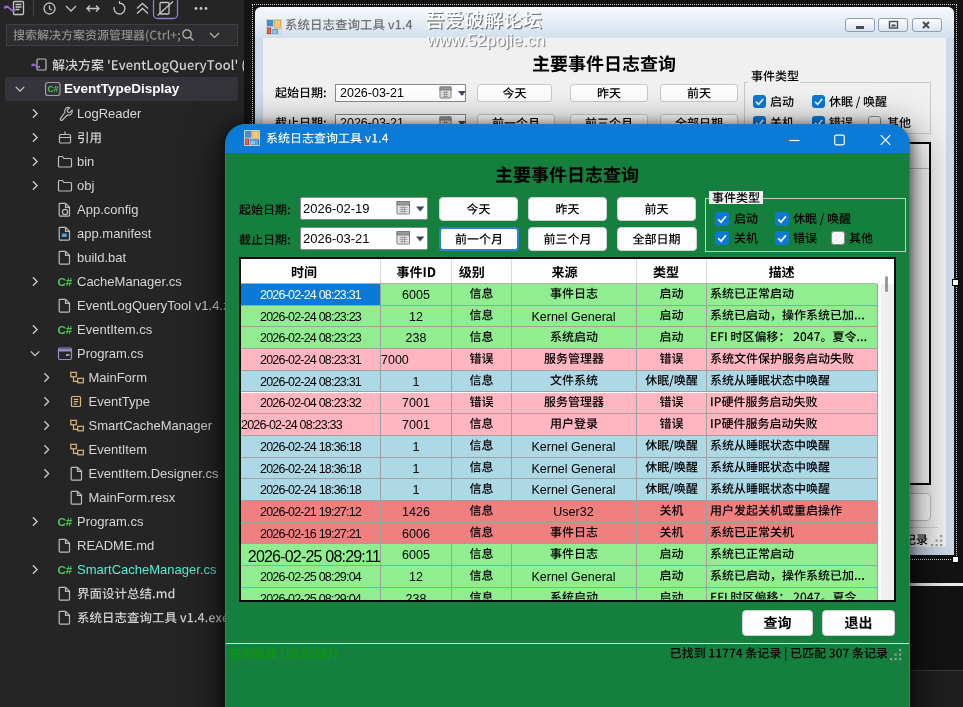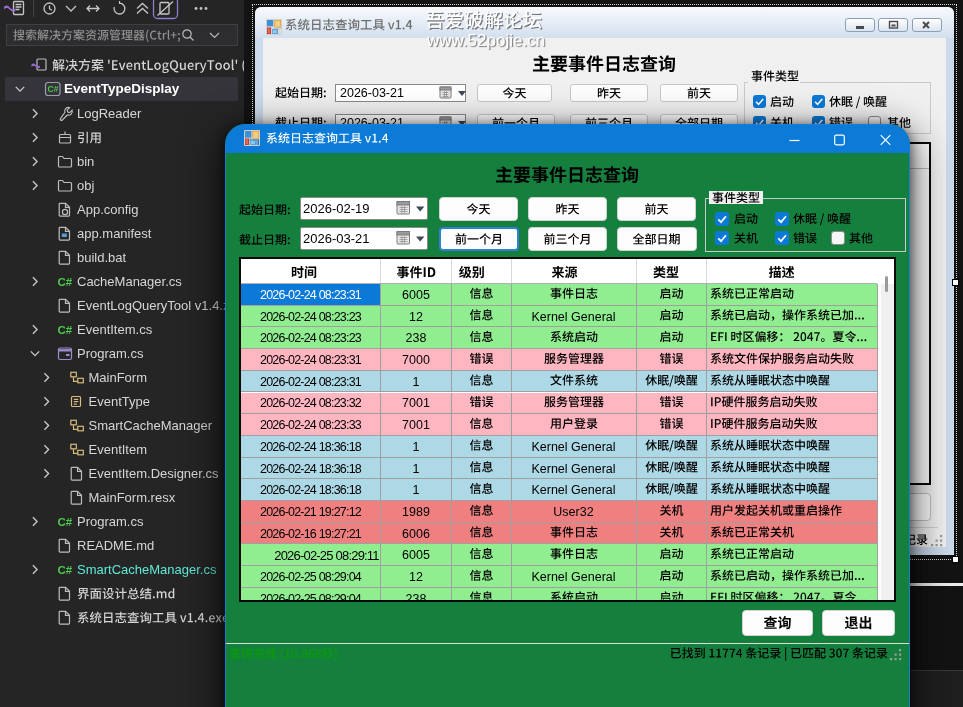--- a/index.html
+++ b/index.html
@@ -463,38 +463,38 @@
 <div class="abs" style="left:635.5px;top:25px;width:17.5px;height:316px;background:#f0f0f0;border-left:1px solid #a0a0a0"></div>
 <div class="abs" style="left:636.5px;top:25px;width:3px;height:316px;background:#fff"></div>
 <div class="abs" style="left:643.5px;top:17px;width:3px;height:16px;background:#9a9a9a;border-radius:2px"></div>
 <div class="latin" style="left:0px;top:28.9px;width:139px;text-align:center;font-size:12.5px;letter-spacing:-0.8px;color:#fff">2026-02-24 08:23:31</div>
 <div class="latin" style="left:140px;top:28.9px;width:70px;text-align:center;font-size:12.5px;color:#000">6005</div>
 <div class="latin" style="left:0px;top:50.6px;width:139px;text-align:center;font-size:12.5px;letter-spacing:-0.8px;color:#000">2026-02-24 08:23:23</div>
 <div class="latin" style="left:140px;top:50.6px;width:70px;text-align:center;font-size:12.5px;color:#000">12</div>
 <div class="latin" style="left:0px;top:72.2px;width:139px;text-align:center;font-size:12.5px;letter-spacing:-0.8px;color:#000">2026-02-24 08:23:23</div>
 <div class="latin" style="left:140px;top:72.2px;width:70px;text-align:center;font-size:12.5px;color:#000">238</div>
 <div class="latin" style="left:0px;top:94.0px;width:139px;text-align:center;font-size:12.5px;letter-spacing:-0.8px;color:#000">2026-02-24 08:23:31</div>
-<div class="latin" style="left:140px;top:94.0px;width:70px;text-align:center;font-size:12.5px;color:#000">7000</div>
+<div class="latin" style="left:140px;top:94.0px;width:70px;font-size:12.5px;color:#000">7000</div>
 <div class="latin" style="left:0px;top:115.7px;width:139px;text-align:center;font-size:12.5px;letter-spacing:-0.8px;color:#000">2026-02-24 08:23:31</div>
 <div class="latin" style="left:140px;top:115.7px;width:70px;text-align:center;font-size:12.5px;color:#000">1</div>
-<div class="latin" style="left:0px;top:137.4px;width:139px;text-align:center;font-size:12.5px;letter-spacing:-0.8px;color:#000">2026-02-24 08:23:32</div>
+<div class="latin" style="left:0px;top:137.4px;width:139px;text-align:center;font-size:12.5px;letter-spacing:-0.8px;color:#000">2026-02-04 08:23:32</div>
 <div class="latin" style="left:140px;top:137.4px;width:70px;text-align:center;font-size:12.5px;color:#000">7001</div>
-<div class="latin" style="left:0px;top:159.1px;width:139px;text-align:center;font-size:12.5px;letter-spacing:-0.8px;color:#000">2026-02-24 08:23:33</div>
+<div class="latin" style="left:0px;top:159.1px;width:139px;text-align:left;font-size:12.5px;letter-spacing:-0.8px;color:#000">2026-02-24 08:23:33</div>
 <div class="latin" style="left:140px;top:159.1px;width:70px;text-align:center;font-size:12.5px;color:#000">7001</div>
 <div class="latin" style="left:0px;top:180.8px;width:139px;text-align:center;font-size:12.5px;letter-spacing:-0.8px;color:#000">2026-02-24 18:36:18</div>
 <div class="latin" style="left:140px;top:180.8px;width:70px;text-align:center;font-size:12.5px;color:#000">1</div>
 <div class="latin" style="left:0px;top:202.5px;width:139px;text-align:center;font-size:12.5px;letter-spacing:-0.8px;color:#000">2026-02-24 18:36:18</div>
 <div class="latin" style="left:140px;top:202.5px;width:70px;text-align:center;font-size:12.5px;color:#000">1</div>
 <div class="latin" style="left:0px;top:224.1px;width:139px;text-align:center;font-size:12.5px;letter-spacing:-0.8px;color:#000">2026-02-24 18:36:18</div>
 <div class="latin" style="left:140px;top:224.1px;width:70px;text-align:center;font-size:12.5px;color:#000">1</div>
 <div class="latin" style="left:0px;top:245.9px;width:139px;text-align:center;font-size:12.5px;letter-spacing:-0.8px;color:#000">2026-02-21 19:27:12</div>
-<div class="latin" style="left:140px;top:245.9px;width:70px;text-align:center;font-size:12.5px;color:#000">1989</div>
+<div class="latin" style="left:140px;top:245.9px;width:70px;text-align:center;font-size:12.5px;color:#000">1426</div>
 <div class="latin" style="left:0px;top:267.6px;width:139px;text-align:center;font-size:12.5px;letter-spacing:-0.8px;color:#000">2026-02-16 19:27:21</div>
 <div class="latin" style="left:140px;top:267.6px;width:70px;text-align:center;font-size:12.5px;color:#000">6006</div>
-<div class="latin" style="left:16px;top:289.2px;width:139px;text-align:center;font-size:13px;letter-spacing:-0.8px;color:#000">2026-02-25 08:29:11</div>
+<div class="latin" style="left:0px;top:289.2px;width:139px;text-align:right;font-size:16px;letter-spacing:-0.8px;color:#000">2026-02-25 08:29:11</div>
 <div class="latin" style="left:140px;top:289.2px;width:70px;text-align:center;font-size:12.5px;color:#000">6005</div>
 <div class="latin" style="left:0px;top:310.9px;width:139px;text-align:center;font-size:12.5px;letter-spacing:-0.8px;color:#000">2026-02-25 08:29:04</div>
 <div class="latin" style="left:140px;top:310.9px;width:70px;text-align:center;font-size:12.5px;color:#000">12</div>
 <div class="latin" style="left:0px;top:332.6px;width:139px;text-align:center;font-size:12.5px;letter-spacing:-0.8px;color:#000">2026-02-25 08:29:04</div>
 <div class="latin" style="left:140px;top:332.6px;width:70px;text-align:center;font-size:12.5px;color:#000">238</div>
       <div class="latin" style="left:270.5px;top:50.6px;width:124px;text-align:center;font-size:12.5px;color:#000">Kernel General</div>
 <div class="latin" style="left:270.5px;top:180.8px;width:124px;text-align:center;font-size:12.5px;color:#000">Kernel General</div>
 <div class="latin" style="left:270.5px;top:202.5px;width:124px;text-align:center;font-size:12.5px;color:#000">Kernel General</div>
 <div class="latin" style="left:270.5px;top:224.1px;width:124px;text-align:center;font-size:12.5px;color:#000">Kernel General</div>
 <div class="latin" style="left:270.5px;top:245.9px;width:124px;text-align:center;font-size:12.5px;color:#000">User32</div>

